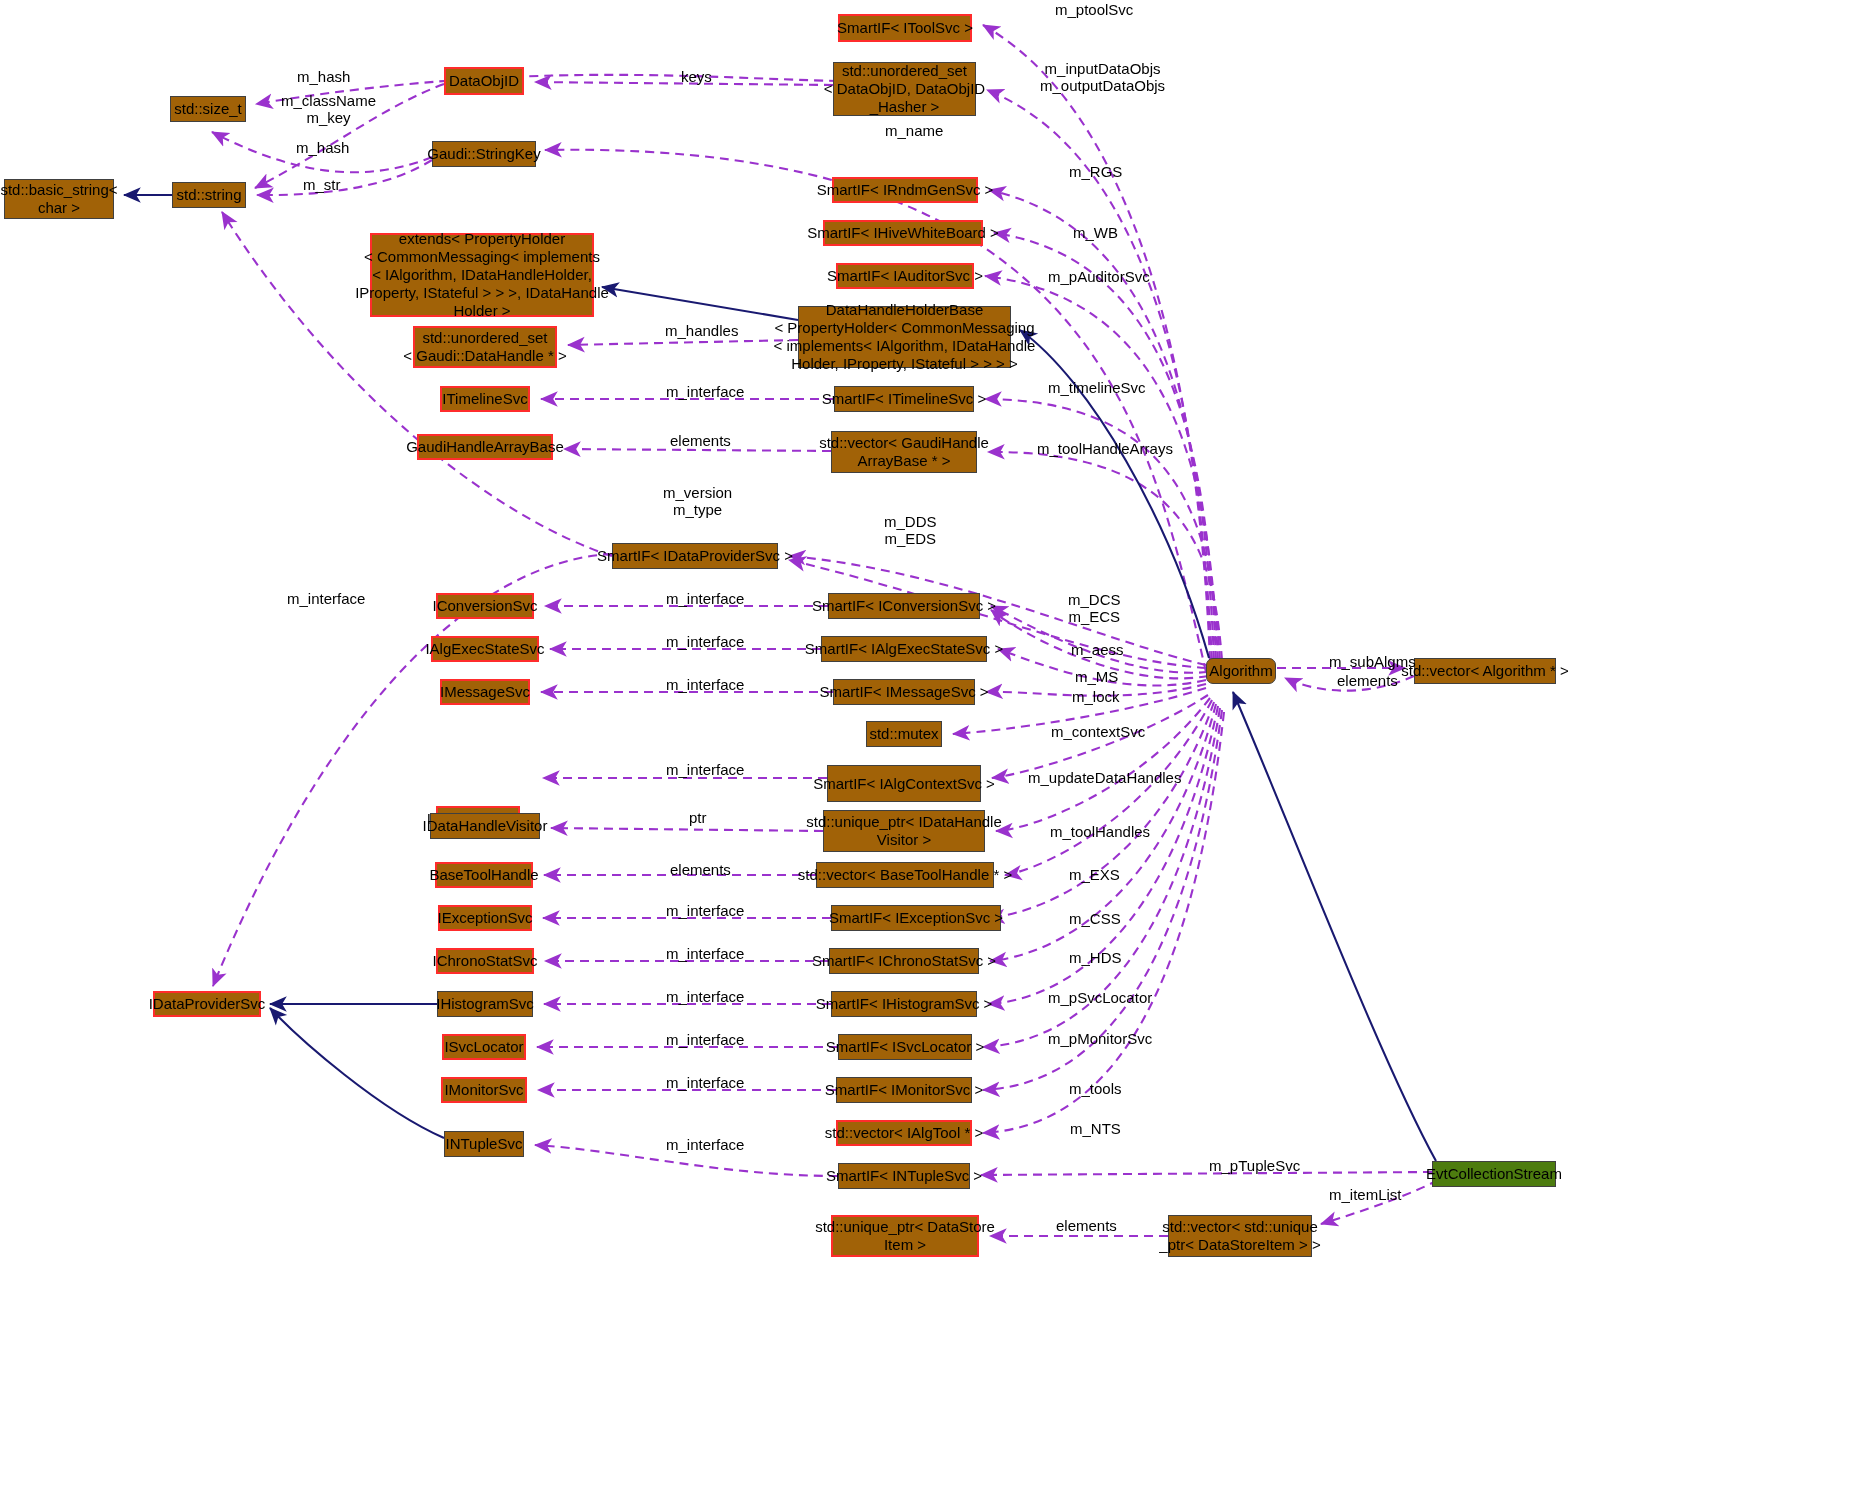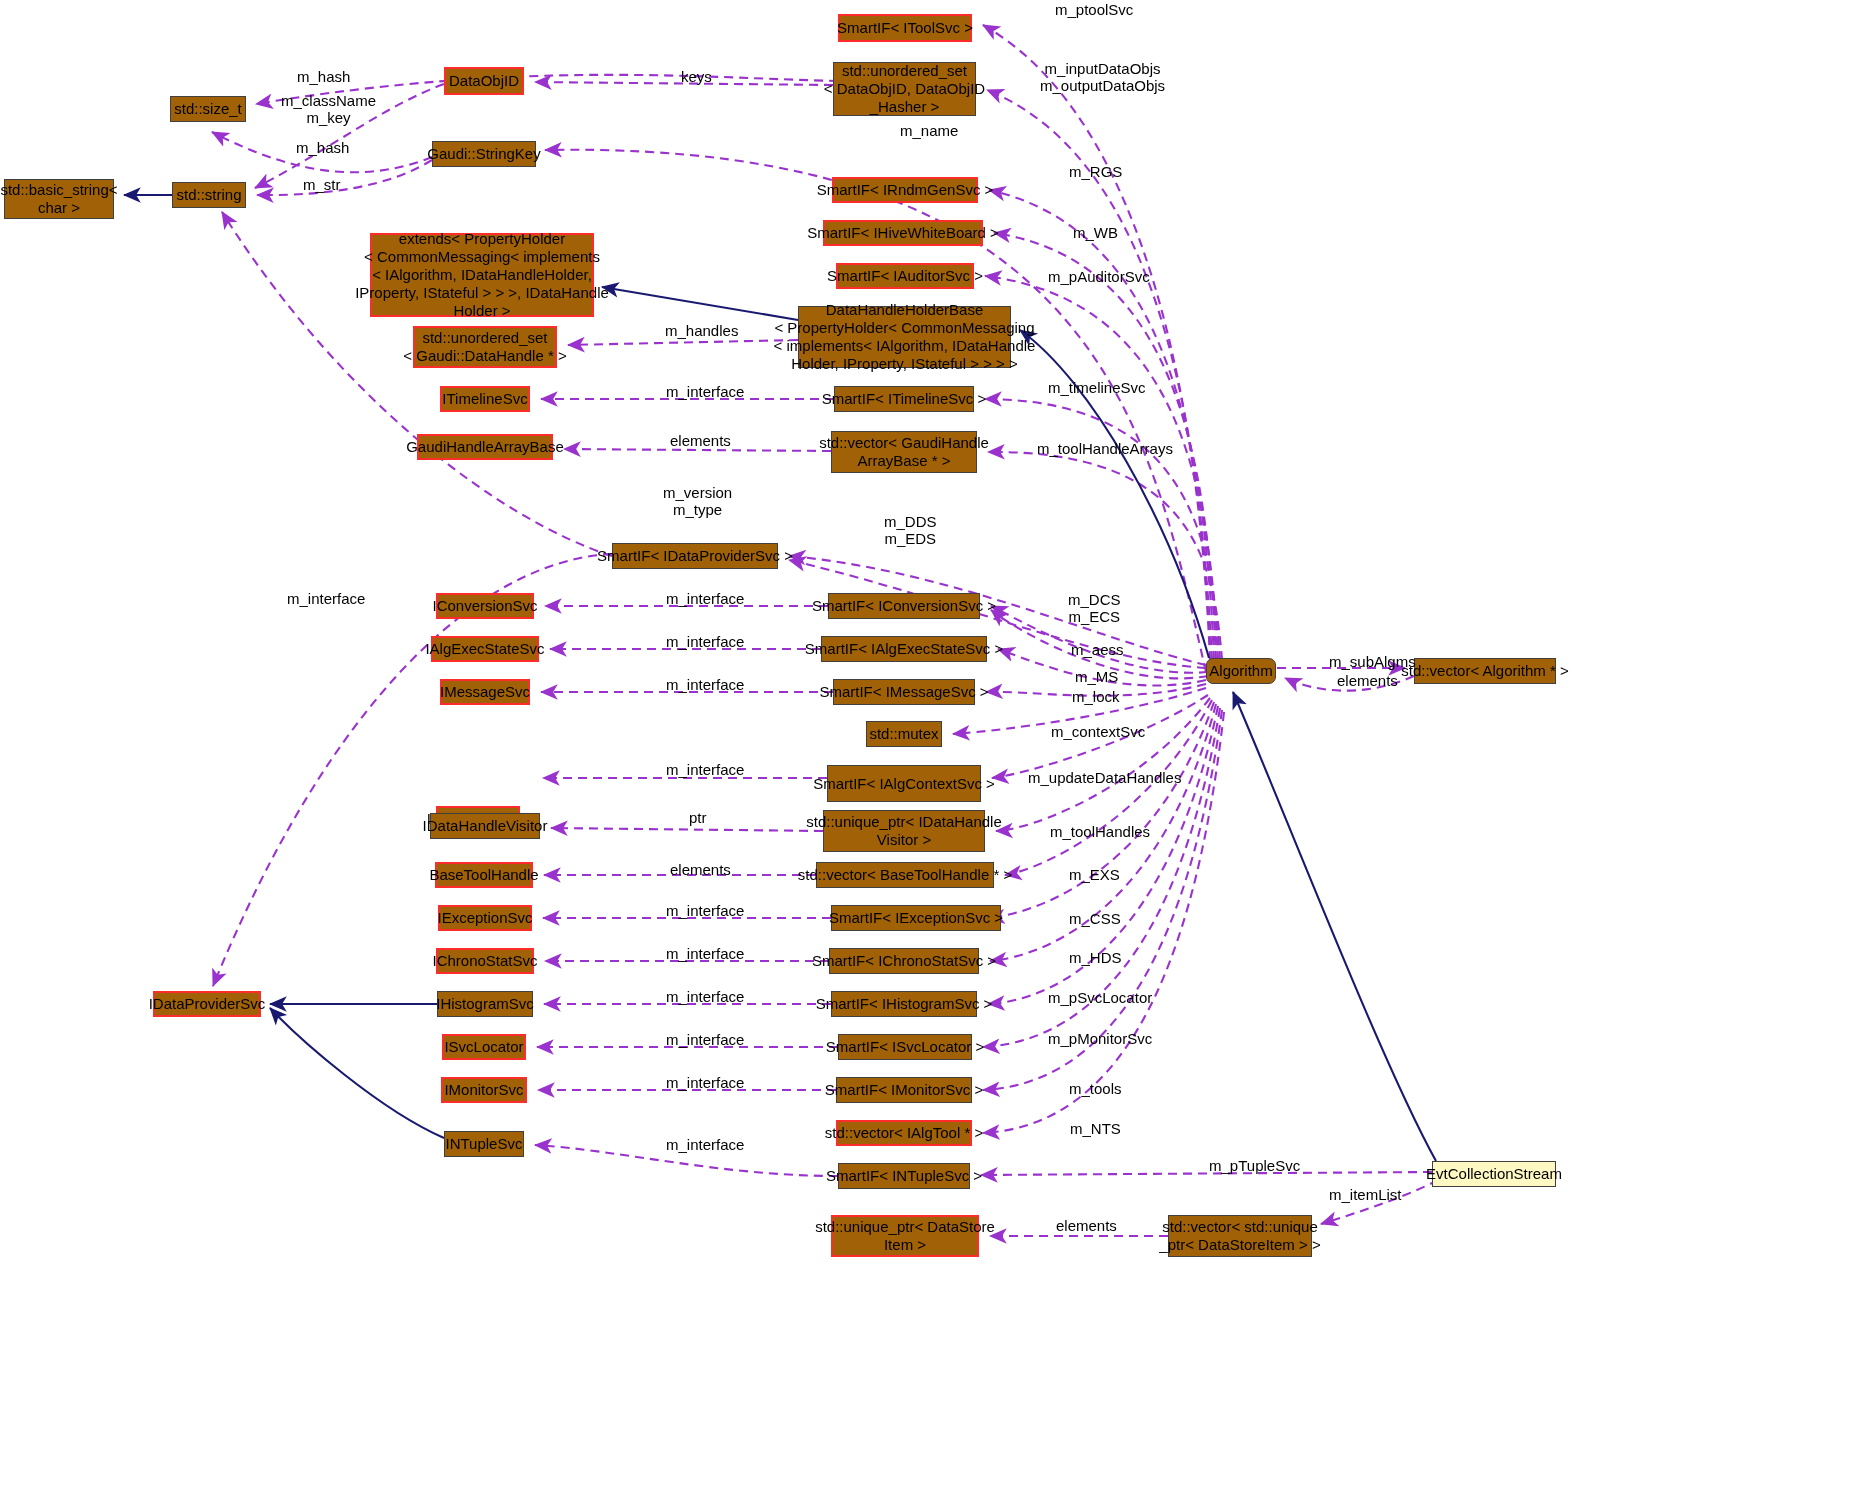--- a/index.html
+++ b/index.html
@@ -21,21 +21,21 @@
     text-align:center;
     font-size:15px;
     line-height:18px;
     color:#000000;
     background:#a16207;
     white-space:pre;
     z-index:5;
   }
   .node.black{border:1.5px solid #404040;}
   .node.red{border:2px solid #ff2c2c;}
-  .node.gray{border:1.5px solid #404040;background:#fef9c3;}
+  .node.gray{border:1.5px solid #404040;background:#4d7c0f;}
   .edge-label{
     position:absolute;
     font-size:15px;
     line-height:17px;
     color:#000000;
     background:transparent;
     white-space:pre;
     text-align:center;
     z-index:6;
   }
@@ -222,21 +222,21 @@
     </div>
 
   <div id="labels-layer">
       <div class="edge-label" style="left: 1055px; top: 1px;">m_ptoolSvc</div>
       <div class="edge-label" style="left: 297px; top: 68px;">m_hash</div>
       <div class="edge-label" style="left: 681px; top: 68px;">keys</div>
       <div class="edge-label" style="left: 1040px; top: 60px;">m_inputDataObjs
 m_outputDataObjs</div>
       <div class="edge-label" style="left: 281px; top: 92px;">m_className
 m_key</div>
-      <div class="edge-label" style="left: 885px; top: 122px; margin-left: 15px;">m_name</div>
+      <div class="edge-label" style="left: 885px; top: 122px;">m_name</div>
       <div class="edge-label" style="left: 296px; top: 139px;">m_hash</div>
       <div class="edge-label" style="left: 1069px; top: 163px;">m_RGS</div>
       <div class="edge-label" style="left: 303px; top: 176px;">m_str</div>
       <div class="edge-label" style="left: 1073px; top: 224px;">m_WB</div>
       <div class="edge-label" style="left: 1048px; top: 268px;">m_pAuditorSvc</div>
       <div class="edge-label" style="left: 665px; top: 322px;">m_handles</div>
       <div class="edge-label" style="left: 666px; top: 383px;">m_interface</div>
       <div class="edge-label" style="left: 1048px; top: 379px;">m_timelineSvc</div>
       <div class="edge-label" style="left: 670px; top: 432px;">elements</div>
       <div class="edge-label" style="left: 1037px; top: 440px;">m_toolHandleArrays</div>

